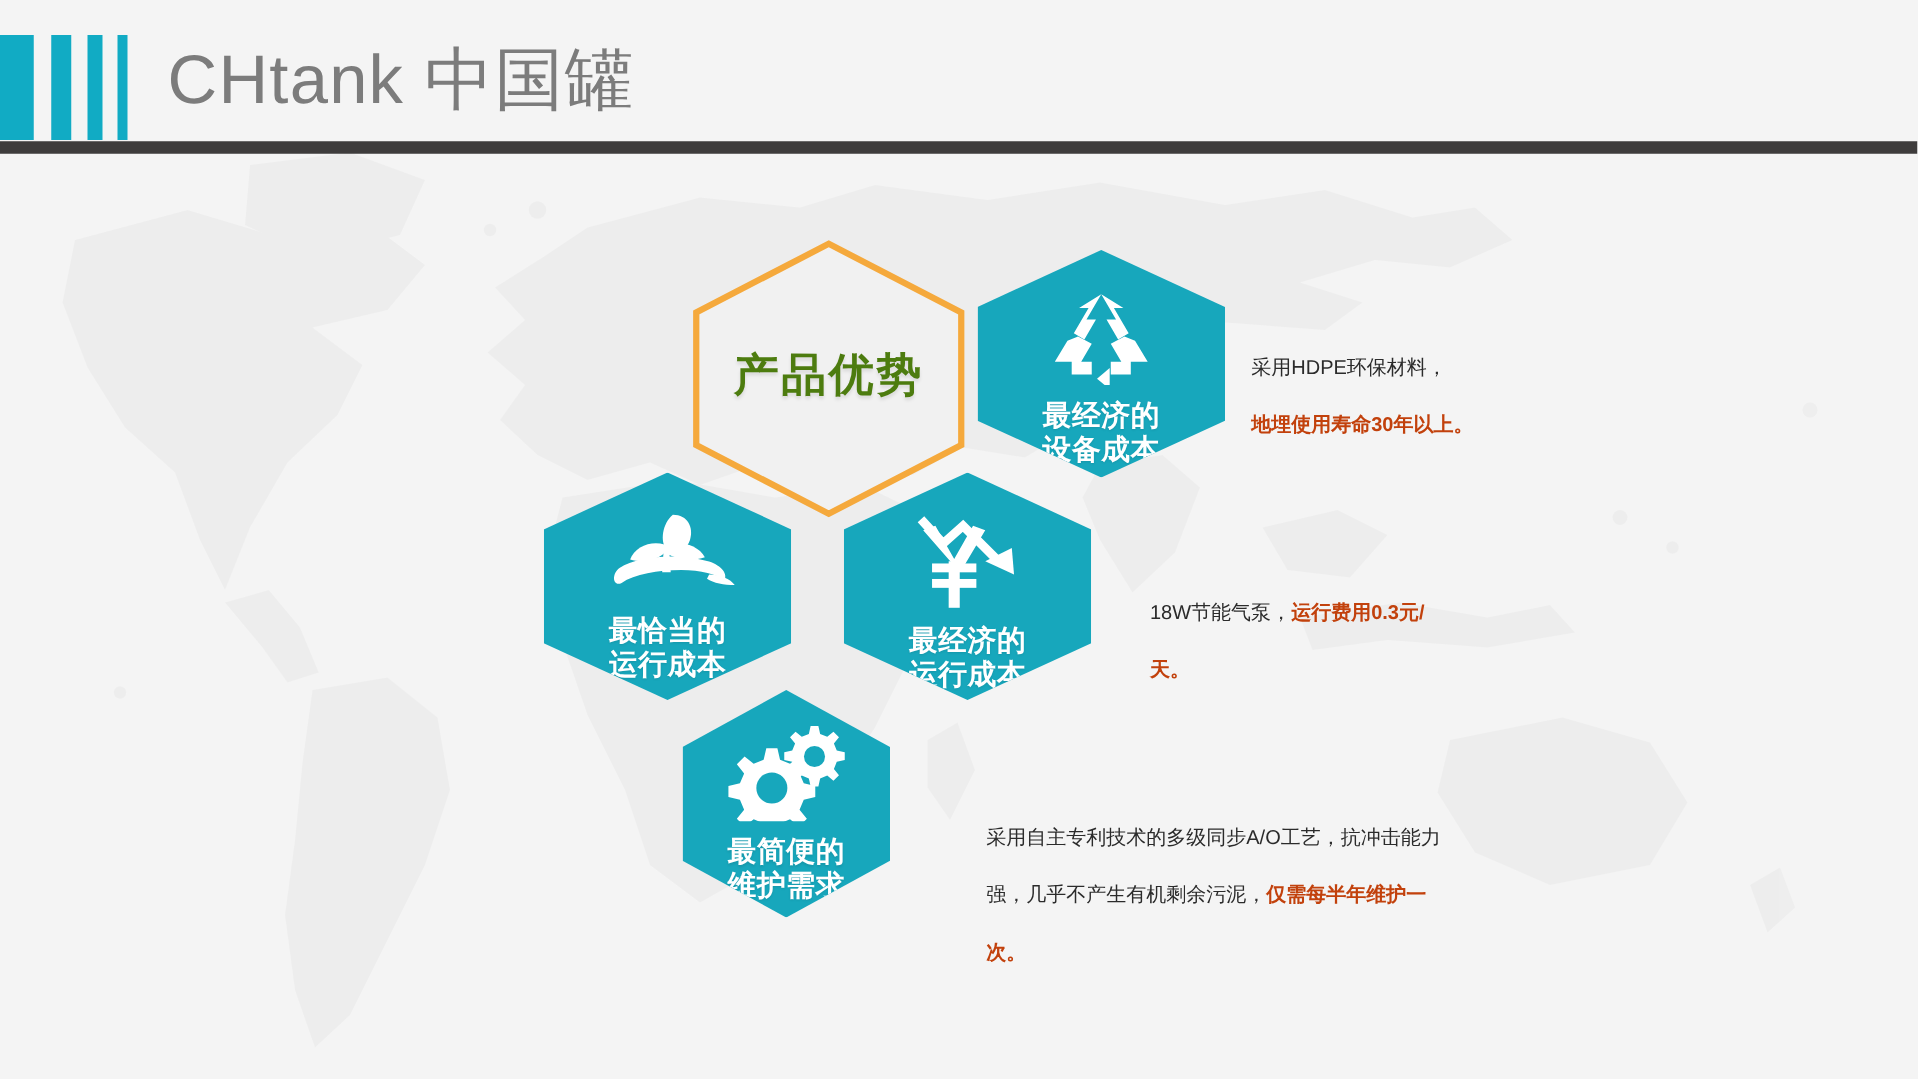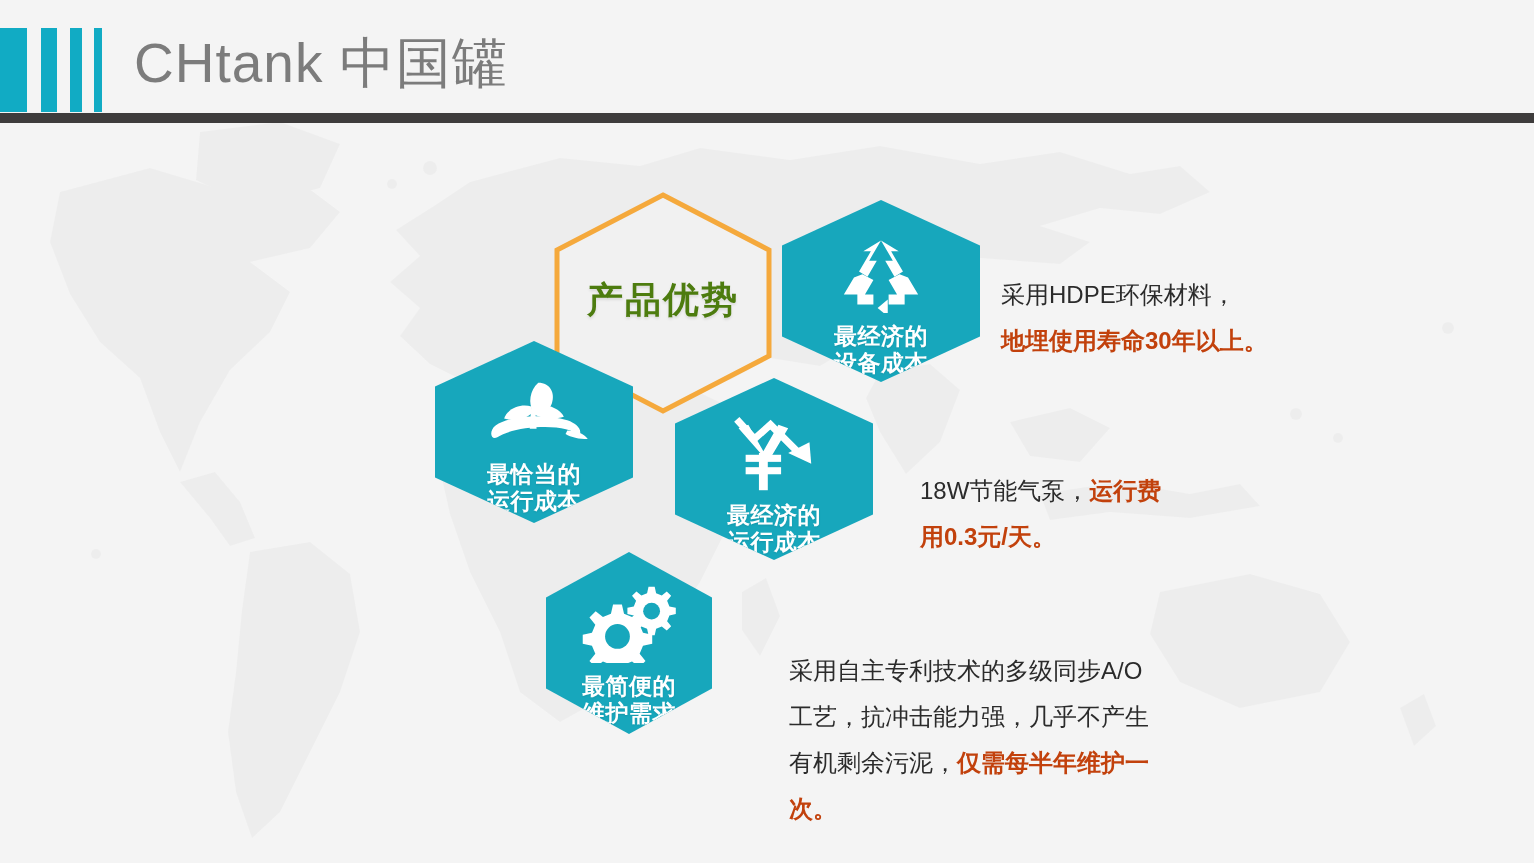--- a/index.html
+++ b/index.html
@@ -66,24 +66,24 @@
   #hex-sprout {left:435px;top:366px;width:198px;height:180px;}
   #hex-yen    {left:675px;top:381px;width:198px;height:180px;}
   #hex-gears  {left:546px;top:555px;width:166px;height:180px;}
 
   #hex-recycle{height:182px;}
   #hex-sprout{height:182px;}
   #hex-yen{height:182px;}
   #hex-gears{height:182px;}
 
   
-  .hexbig{width:200px;height:206px;justify-content:center;}
-
-  
-  .note{position:absolute;color:#2b2b2b;font-size:24px;line-height:46px;}
+  .hexbig{width:200px;height:206px;}
+
+  
+  .note{position:absolute;color:#2b2b2b;font-size:16px;line-height:46px;}
   .note .hl{color:#c2410c;font-weight:bold;}
   .note .bk{color:#111;font-weight:bold;}
 
   #note-material{left:1001px;top:272px;width:300px;}
   #note-pump    {left:920px;top:468px;width:250px;}
   #note-tech    {left:789px;top:648px;width:372px;}
   #note-toilet  {left:171px;top:576px;width:360px;}
 
   .note p{margin:0;}
 </style>
@@ -165,21 +165,21 @@
           <path d="M46 84 L58 74 L58 94 Z"></path>
         </g>
       </svg>
     </div>
     <div class="cap">
       <span>最经济的</span>
       <span>设备成本</span>
     </div>
   </div>
 
-  <div class="hex hexbig" id="hex-sprout" style="left:435px;top:341px;">
+  <div class="hex hexbig" id="hex-sprout" style="left:435px;top:378px;">
     <div class="ico">
       <svg width="112" height="70" viewBox="0 0 130 82" aria-hidden="true">
         <g fill="#ffffff">
           <path d="M70 2 C84 2 90 14 86 26 C82 38 70 40 64 34 C58 28 60 10 70 2 Z"></path>
           <path d="M64 30 C76 26 94 30 100 42 C88 46 72 44 64 38 Z"></path>
           <path d="M62 30 C50 26 34 32 30 44 C42 48 56 44 62 38 Z"></path>
           <path d="M62 26 L66 26 L68 56 L60 56 Z"></path>
           <path d="M20 52 C38 40 78 38 104 46 C116 50 122 58 118 64 C112 58 96 54 78 54
                    C56 54 34 58 22 66 C14 70 12 58 20 52 Z"></path>
           <path d="M104 58 C114 58 124 62 128 68 C118 68 108 66 102 62 Z"></path>

